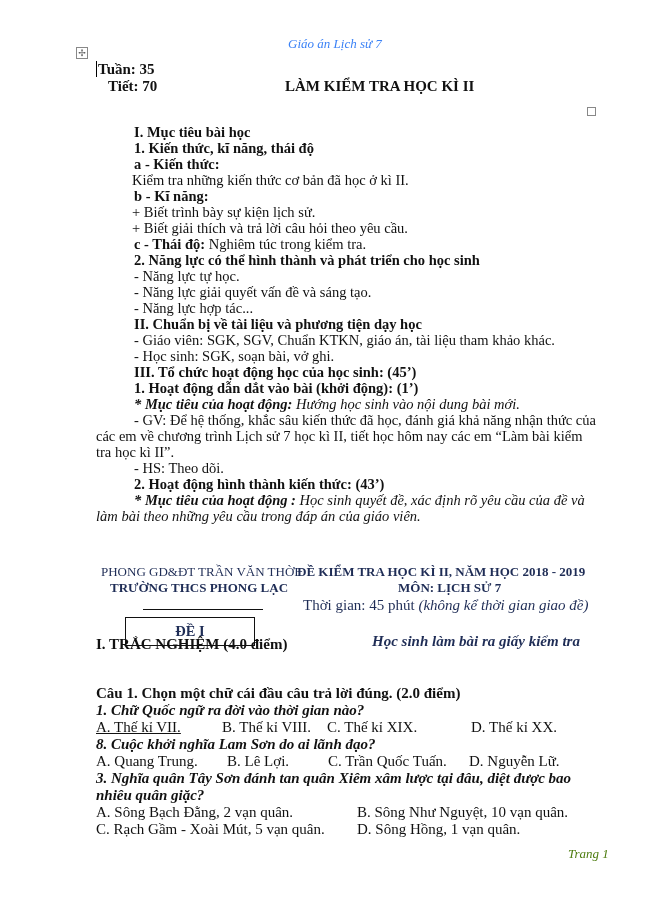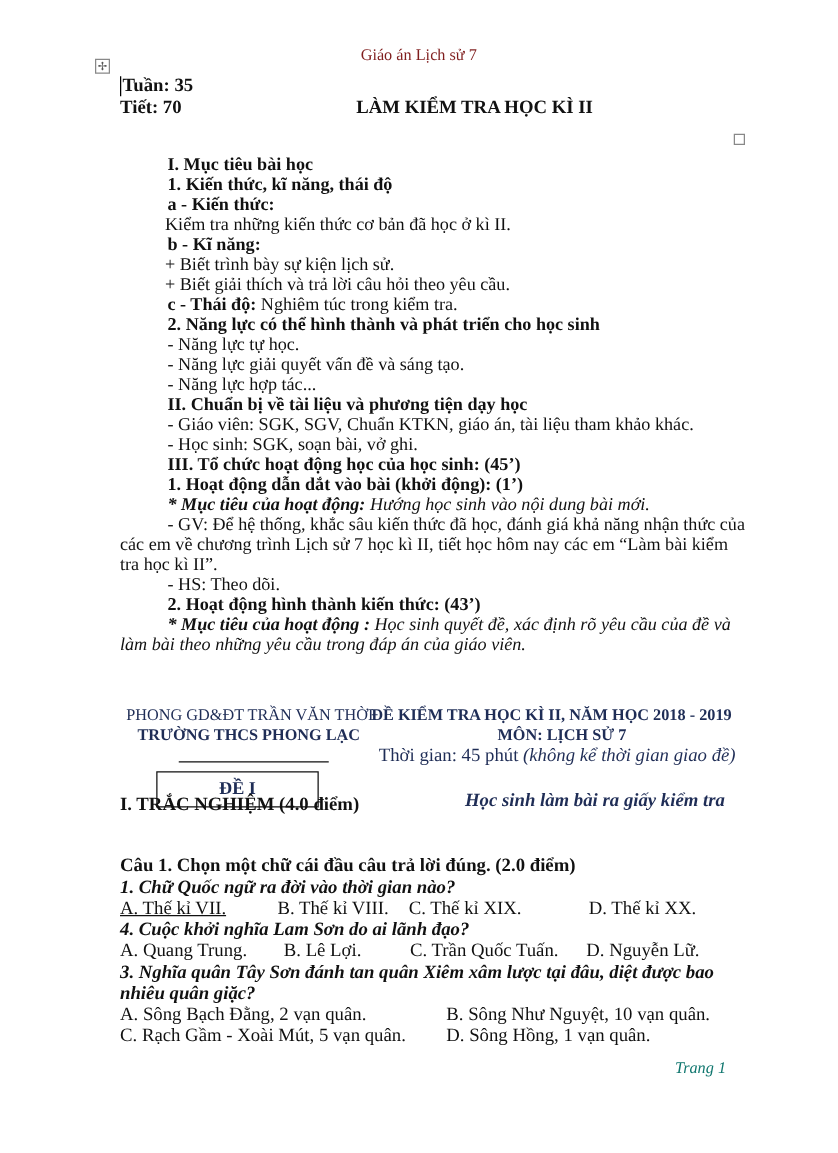--- a/index.html
+++ b/index.html
@@ -3,43 +3,43 @@
   <meta charset="utf-8">
   <style>
     html, body { margin: 0; padding: 0; background: #ffffff; }
     body {
       width: 670px; height: 922px; position: relative; overflow: hidden;
       font-family: "Liberation Serif", "DejaVu Serif", serif;
       color: #111;
       font-size: 14.5px;
     }
     .abs { position: absolute; white-space: nowrap; }
-    .hdr { top: 36px; left: 0; width: 670px; text-align: center; color: #7f1d1d; font-size: 13px; }
+    .hdr { top: 36px; left: 0; width: 670px; text-align: center; font-style: italic; color: #3b82f6; font-size: 13px; }
     .move-handle { left: 76px; top: 47px; width: 10px; height: 10px; border: 1px solid #888; font-size: 9px; line-height: 10px; text-align: center; color: #555; }
     .resize-handle { left: 587px; top: 107px; width: 7px; height: 7px; border: 1px solid #888; }
     .b { font-weight: bold; }
     .i { font-style: italic; }
     .cursor { border-left: 1px solid #000; padding-left: 1px; }
     .line { position: absolute; white-space: nowrap; line-height: 16px; }
     .navy { color: #1f2d56; }
     .exam-box { position: absolute; left: 125px; top: 617px; width: 128px; height: 27px; border: 1.5px solid #111; text-align: center; line-height: 27px; font-weight: bold; color: #1f2d56; font-size: 14.5px; }
     .rule { position: absolute; left: 143px; top: 609px; width: 120px; border-top: 1px solid #111; }
     .q { font-size: 15px; }
-    .footer { left: 540px; top: 846px; font-style: italic; color: #0f766e; font-size: 13px; }
+    .footer { left: 568px; top: 846px; font-style: italic; color: #4d7c0f; font-size: 13px; }
   </style>
 </head>
 <body>
 
 <div class="abs hdr">Giáo án Lịch sử 7</div>
 
 <div class="abs move-handle">✢</div>
 <div class="abs resize-handle"></div>
 
 <div class="line b" style="left:96px;top:61px;font-size:15px;"><span class="cursor"></span><span>Tuần: 35</span></div>
-<div class="line b" style="left:96px;top:78px;font-size:15px;">Tiết: 70</div>
+<div class="line b" style="left:108px;top:78px;font-size:15px;">Tiết: 70</div>
 <div class="line b" style="left:285px;top:78px;font-size:15px;">LÀM KIỂM TRA HỌC KÌ II</div>
 
 <div class="line b" style="left:134px;top:124px;">I. Mục tiêu bài học</div>
 <div class="line b" style="left:134px;top:140px;">1. Kiến thức, kĩ năng, thái độ</div>
 <div class="line b" style="left:134px;top:156px;">a - Kiến thức:</div>
 <div class="line" style="left:132px;top:172px;">Kiểm tra những kiến thức cơ bản đã học ở kì II.</div>
 <div class="line b" style="left:134px;top:188px;">b - Kĩ năng:</div>
 <div class="line" style="left:132px;top:204px;">+ Biết trình bày sự kiện lịch sử.</div>
 <div class="line" style="left:132px;top:220px;">+ Biết giải thích và trả lời câu hỏi theo yêu cầu.</div>
 <div class="line" style="left:134px;top:236px;"><span class="b">c - Thái độ:</span><span> Nghiêm túc trong kiểm tra.</span></div>
@@ -75,21 +75,21 @@
 
 <div class="line b q" style="left:96px;top:636px;">I. TRẮC NGHIỆM (4.0 điểm)</div>
 <div class="line b q" style="left:96px;top:685px;">Câu 1. Chọn một chữ cái đầu câu trả lời đúng. (2.0 điểm)</div>
 
 <div class="line b i q" style="left:96px;top:702px;">1. Chữ Quốc ngữ ra đời vào thời gian nào?</div>
 <div class="line q" style="left:96px;top:719px;text-decoration:underline;">A. Thế kỉ VII.</div>
 <div class="line q" style="left:222px;top:719px;">B. Thế kỉ VIII.</div>
 <div class="line q" style="left:327px;top:719px;">C. Thế kỉ XIX.</div>
 <div class="line q" style="left:471px;top:719px;">D. Thế kỉ XX.</div>
 
-<div class="line b i q" style="left:96px;top:736px;">4. Cuộc khởi nghĩa Lam Sơn do ai lãnh đạo?</div>
+<div class="line b i q" style="left:96px;top:736px;">8. Cuộc khởi nghĩa Lam Sơn do ai lãnh đạo?</div>
 <div class="line q" style="left:96px;top:753px;">A. Quang Trung.</div>
 <div class="line q" style="left:227px;top:753px;">B. Lê Lợi.</div>
 <div class="line q" style="left:328px;top:753px;">C. Trần Quốc Tuấn.</div>
 <div class="line q" style="left:469px;top:753px;">D. Nguyễn Lữ.</div>
 
 <div class="line b i q" style="left:96px;top:770px;">3. Nghĩa quân Tây Sơn đánh tan quân Xiêm xâm lược tại đâu, diệt được bao</div>
 <div class="line b i q" style="left:96px;top:787px;">nhiêu quân giặc?</div>
 <div class="line q" style="left:96px;top:804px;">A. Sông Bạch Đằng, 2 vạn quân.</div>
 <div class="line q" style="left:357px;top:804px;">B. Sông Như Nguyệt, 10 vạn quân.</div>
 <div class="line q" style="left:96px;top:821px;">C. Rạch Gầm - Xoài Mút, 5 vạn quân.</div>

